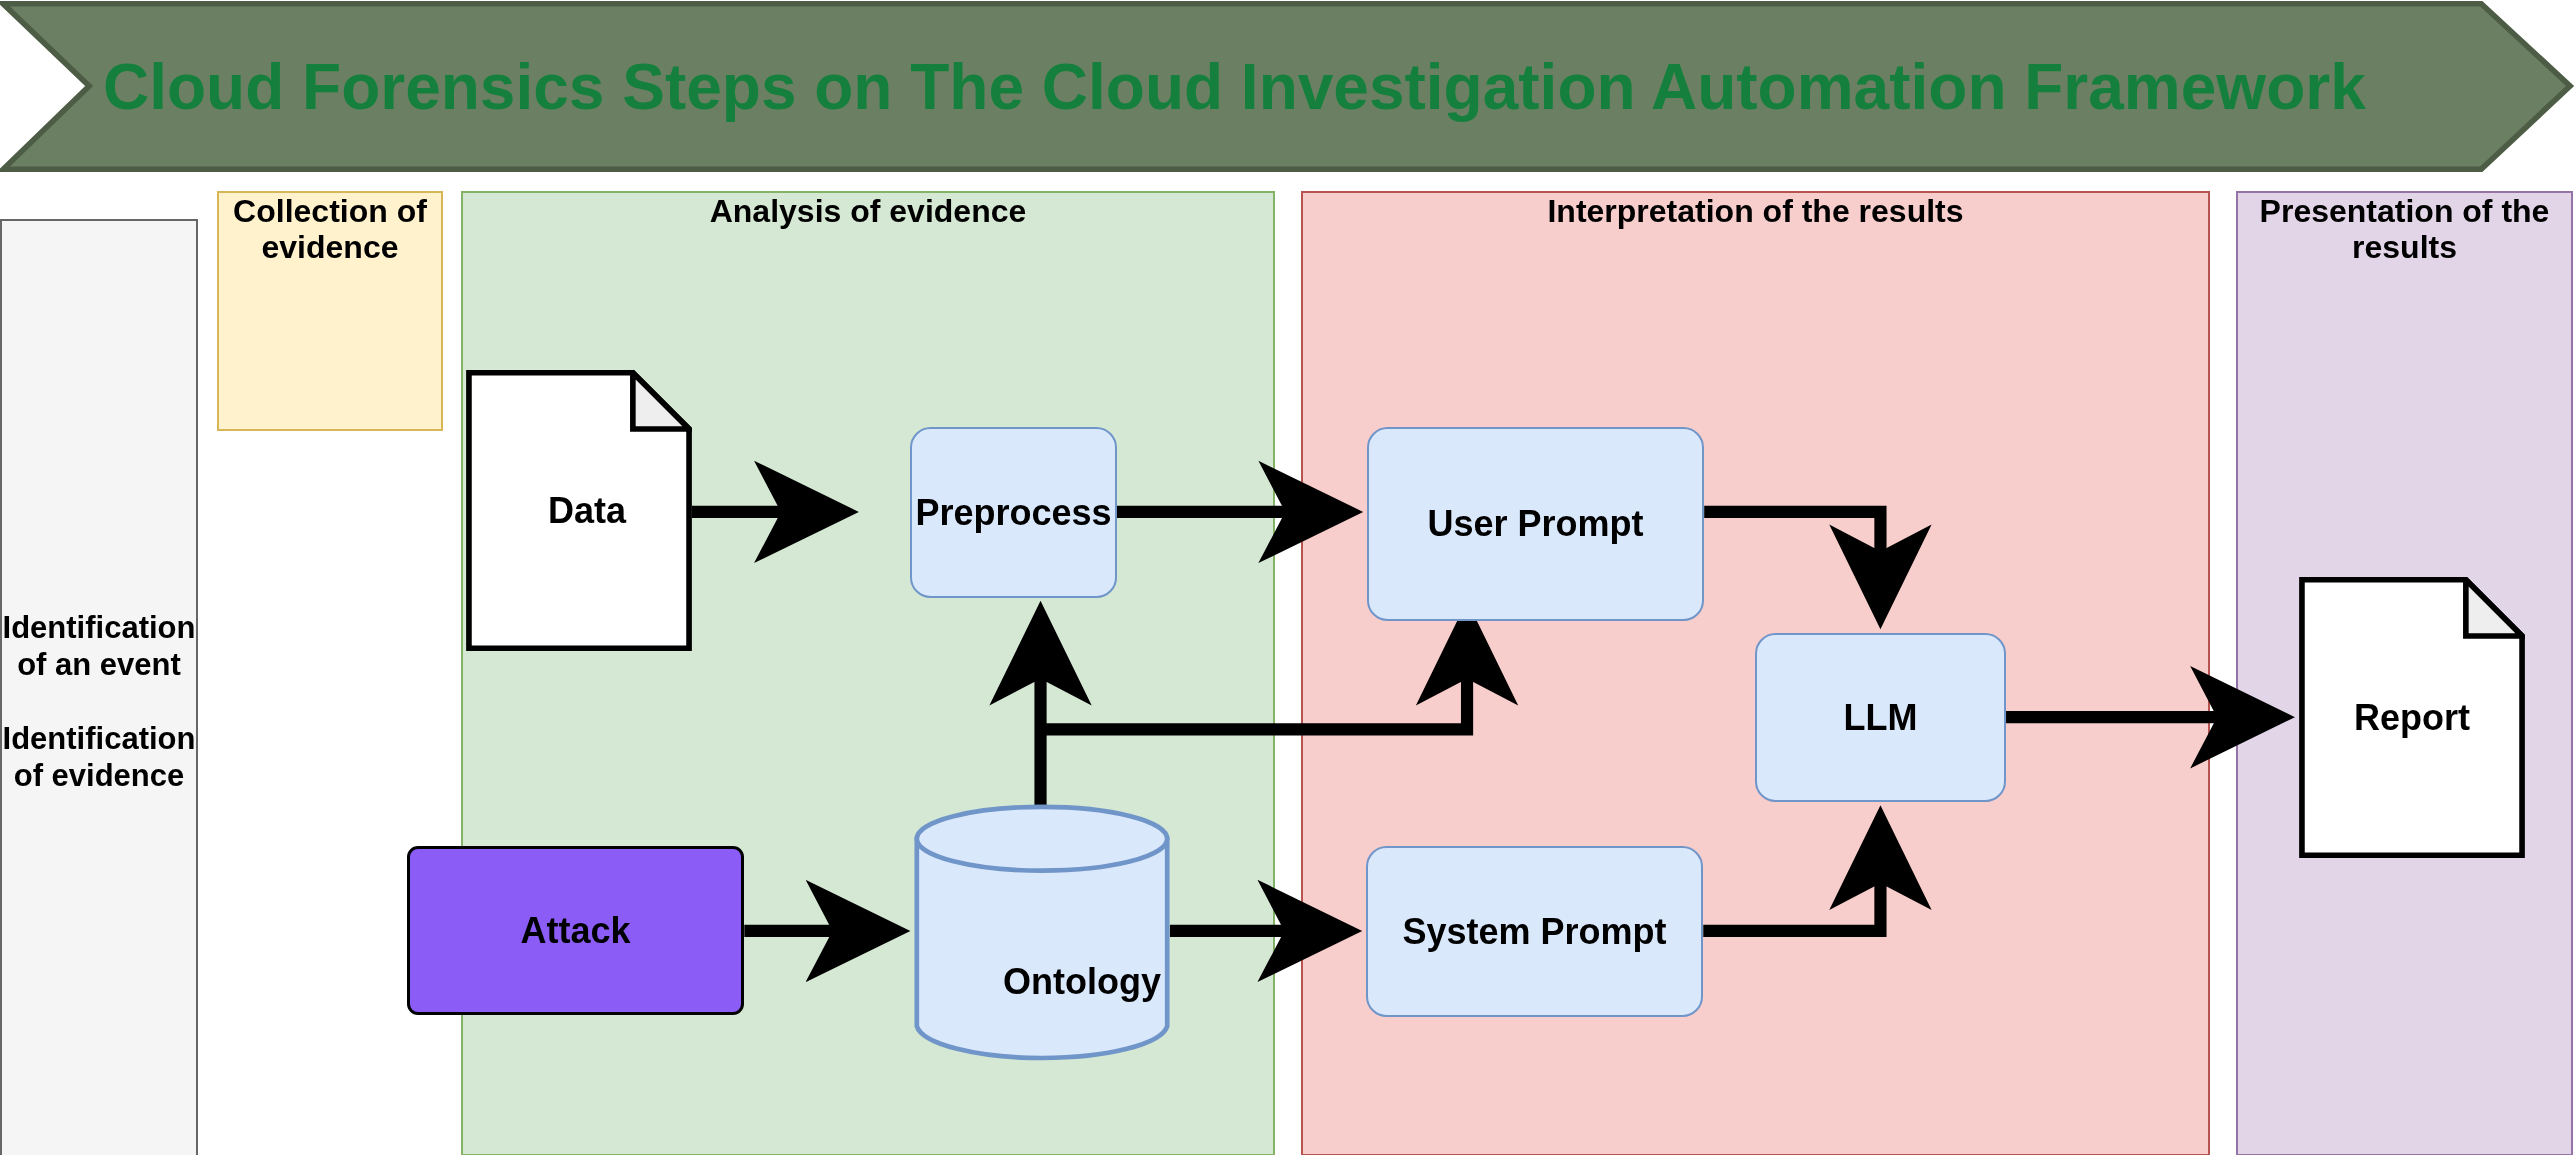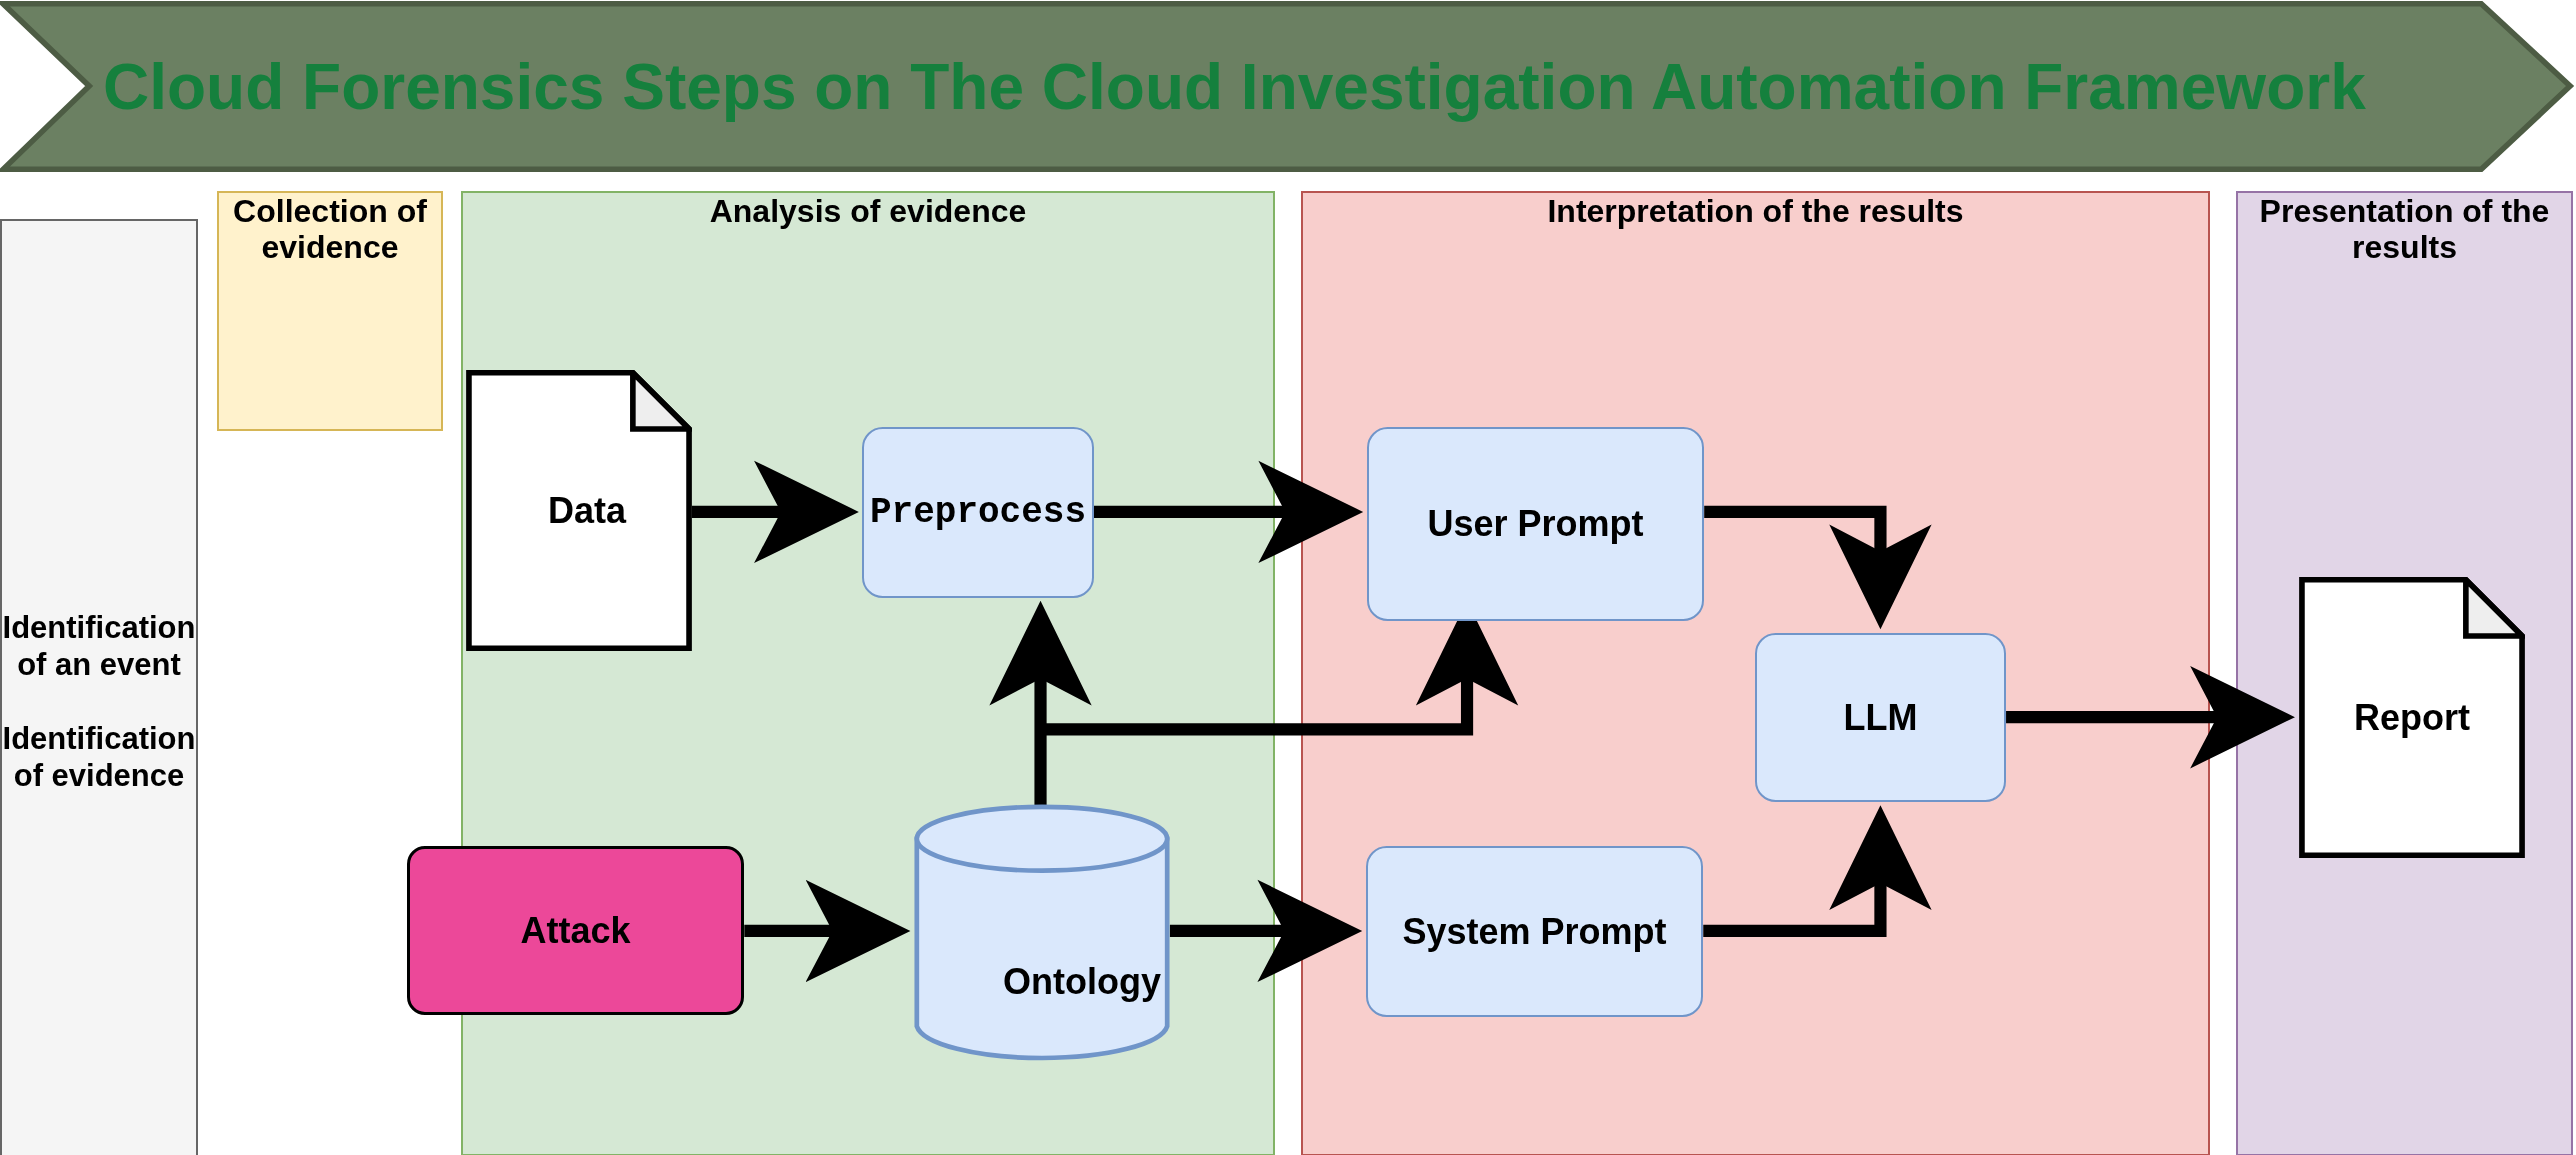--- a/index.html
+++ b/index.html
@@ -32,23 +32,23 @@
   #identification-text{
     position:absolute;left:0;top:0;width:100%;height:100%;
     display:flex;flex-direction:column;align-items:center;justify-content:center;gap:36px;
     font-size:31px;font-weight:bold;color:#000;text-align:center;line-height:1.2;padding:0 7.5px;box-sizing:border-box;
   }
 
   
   .node{position:absolute;box-sizing:border-box;display:flex;align-items:center;justify-content:center;
         font-weight:bold;color:#000;text-align:center;}
   .rbox{background:#dae8fc;border:2.8px solid #7095c9;border-radius:20.6px;font-size:36px;}
-  .whitebox{background:#ec4899;border:3.7px solid #000;border-radius:18px;font-size:36px;}
+  .whitebox{background:#8b5cf6;border:3.7px solid #000;border-radius:11px;font-size:36px;}
 
-  #node-preprocess{left:862px;top:427px;width:232px;height:171px;font-family:Liberation Mono, monospace;}
+  #node-preprocess{left:910px;top:427px;width:207px;height:171px;}
   #node-userprompt{left:1367px;top:427px;width:337px;height:194px;}
   #node-systemprompt{left:1366px;top:846px;width:337px;height:171px;}
   #node-llm{left:1755px;top:633px;width:251px;height:169px;}
   #node-attack{left:407px;top:846px;width:337px;height:169px;}
 
   
   .docwrap{position:absolute;}
   .docwrap svg{position:absolute;left:0;top:0;}
   .doclabel{position:absolute;left:0;width:100%;text-align:center;font-size:36px;font-weight:bold;color:#000;}
   #doc-data{left:466px;top:370px;width:226px;height:281px;}

